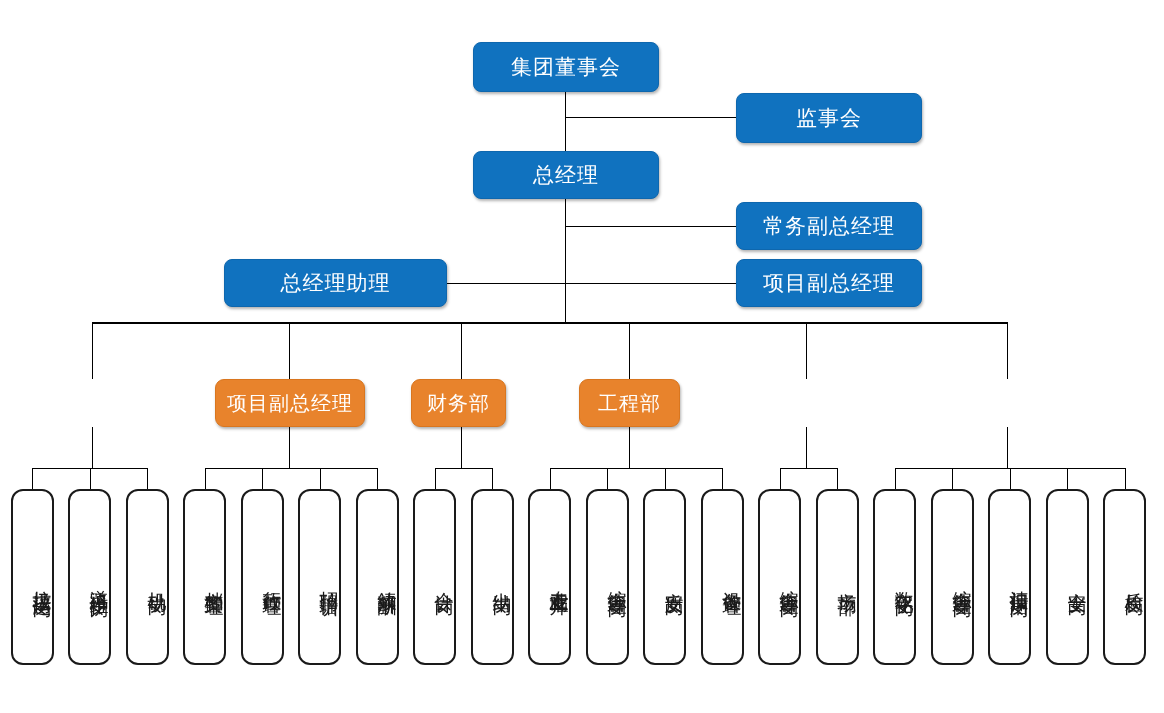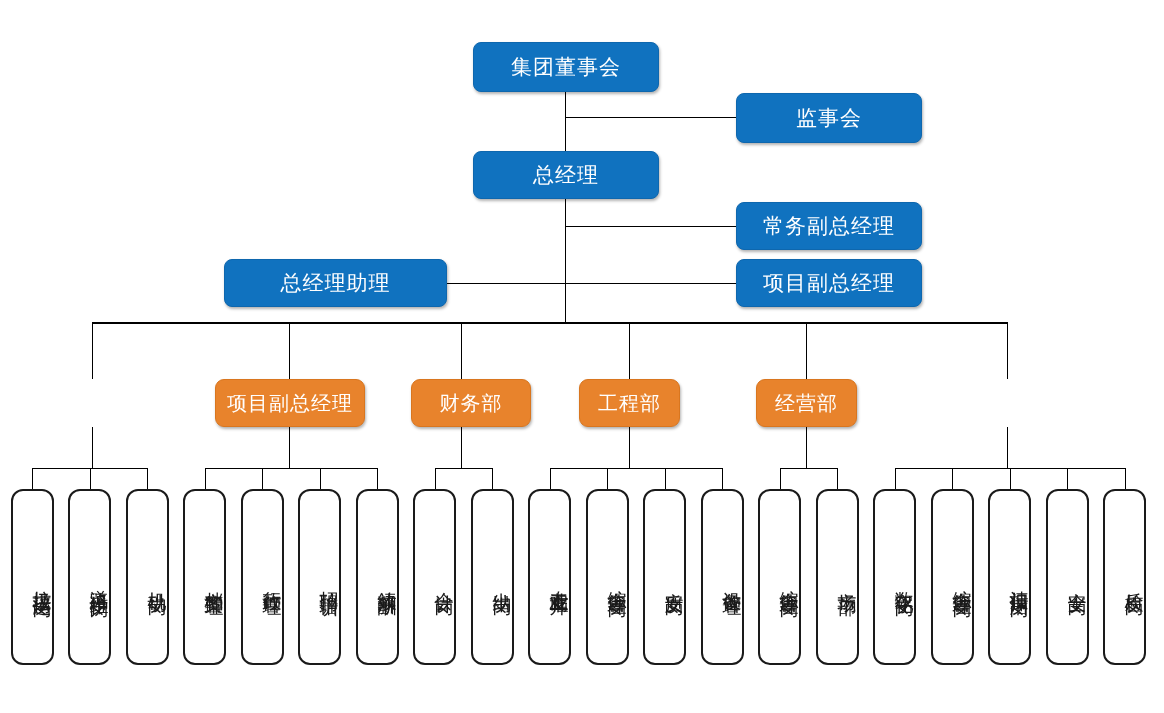--- a/index.html
+++ b/index.html
@@ -148,25 +148,24 @@
 
   <div class="node blue" style="left:736px; top:202px; width:186px; height:48px;">常务副总经理</div>
 
   <div class="node blue" style="left:736px; top:259px; width:186px; height:48px;">项目副总经理</div>
 
   <div class="node blue" style="left:224px; top:259px; width:223px; height:48px;">总经理助理</div>
 
 
   <div class="node orange" style="left:215px; top:379px; width:150px; height:48px;">项目副总经理</div>
 
-  <div class="node orange" style="left:411px; top:379px; width:120px; height:48px;">财务部</div>
+  <div class="node orange" style="left:411px; top:379px; width:95px; height:48px;">财务部</div>
 
   <div class="node orange" style="left:579px; top:379px; width:101px; height:48px;text-align:center;">工程部</div>
 
-  <div class="node orange" style="left:756px; top:379px; width:101px; height:48px;">经营部</div>
 
 
   <div class="node post" style="left:11px; top:489px; width:43px; height:176px;">垃圾清运岗</div>
   <div class="node post" style="left:68px; top:489px; width:43px; height:176px;">道路维护岗</div>
   <div class="node post" style="left:126px; top:489px; width:43px; height:176px;">机动岗</div>
 
   <div class="node post" style="left:183px; top:489px; width:43px; height:176px;">档案管理</div>
   <div class="node post" style="left:241px; top:489px; width:43px; height:176px;">行政管理</div>
   <div class="node post" style="left:298px; top:489px; width:43px; height:176px;">招聘培训</div>
   <div class="node post" style="left:356px; top:489px; width:43px; height:176px;">绩效薪酬</div>

